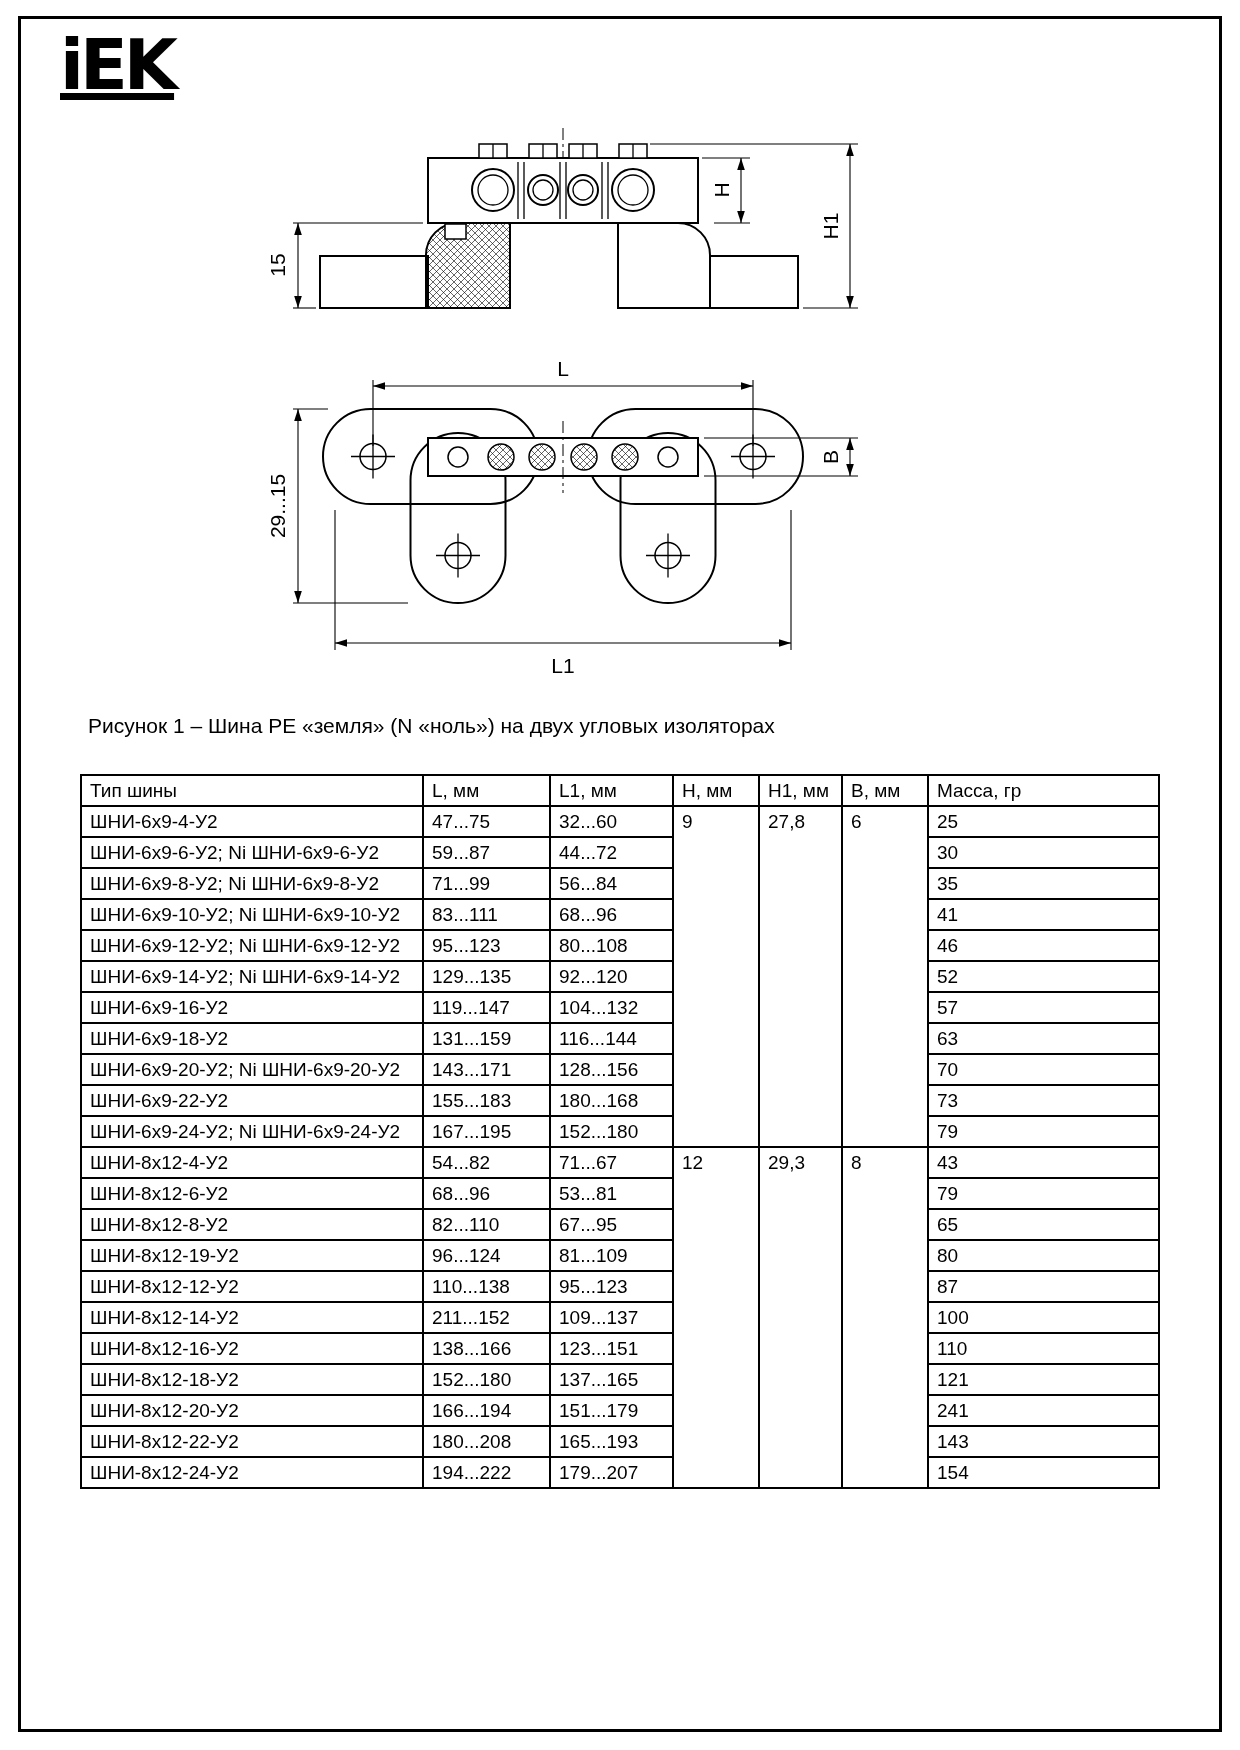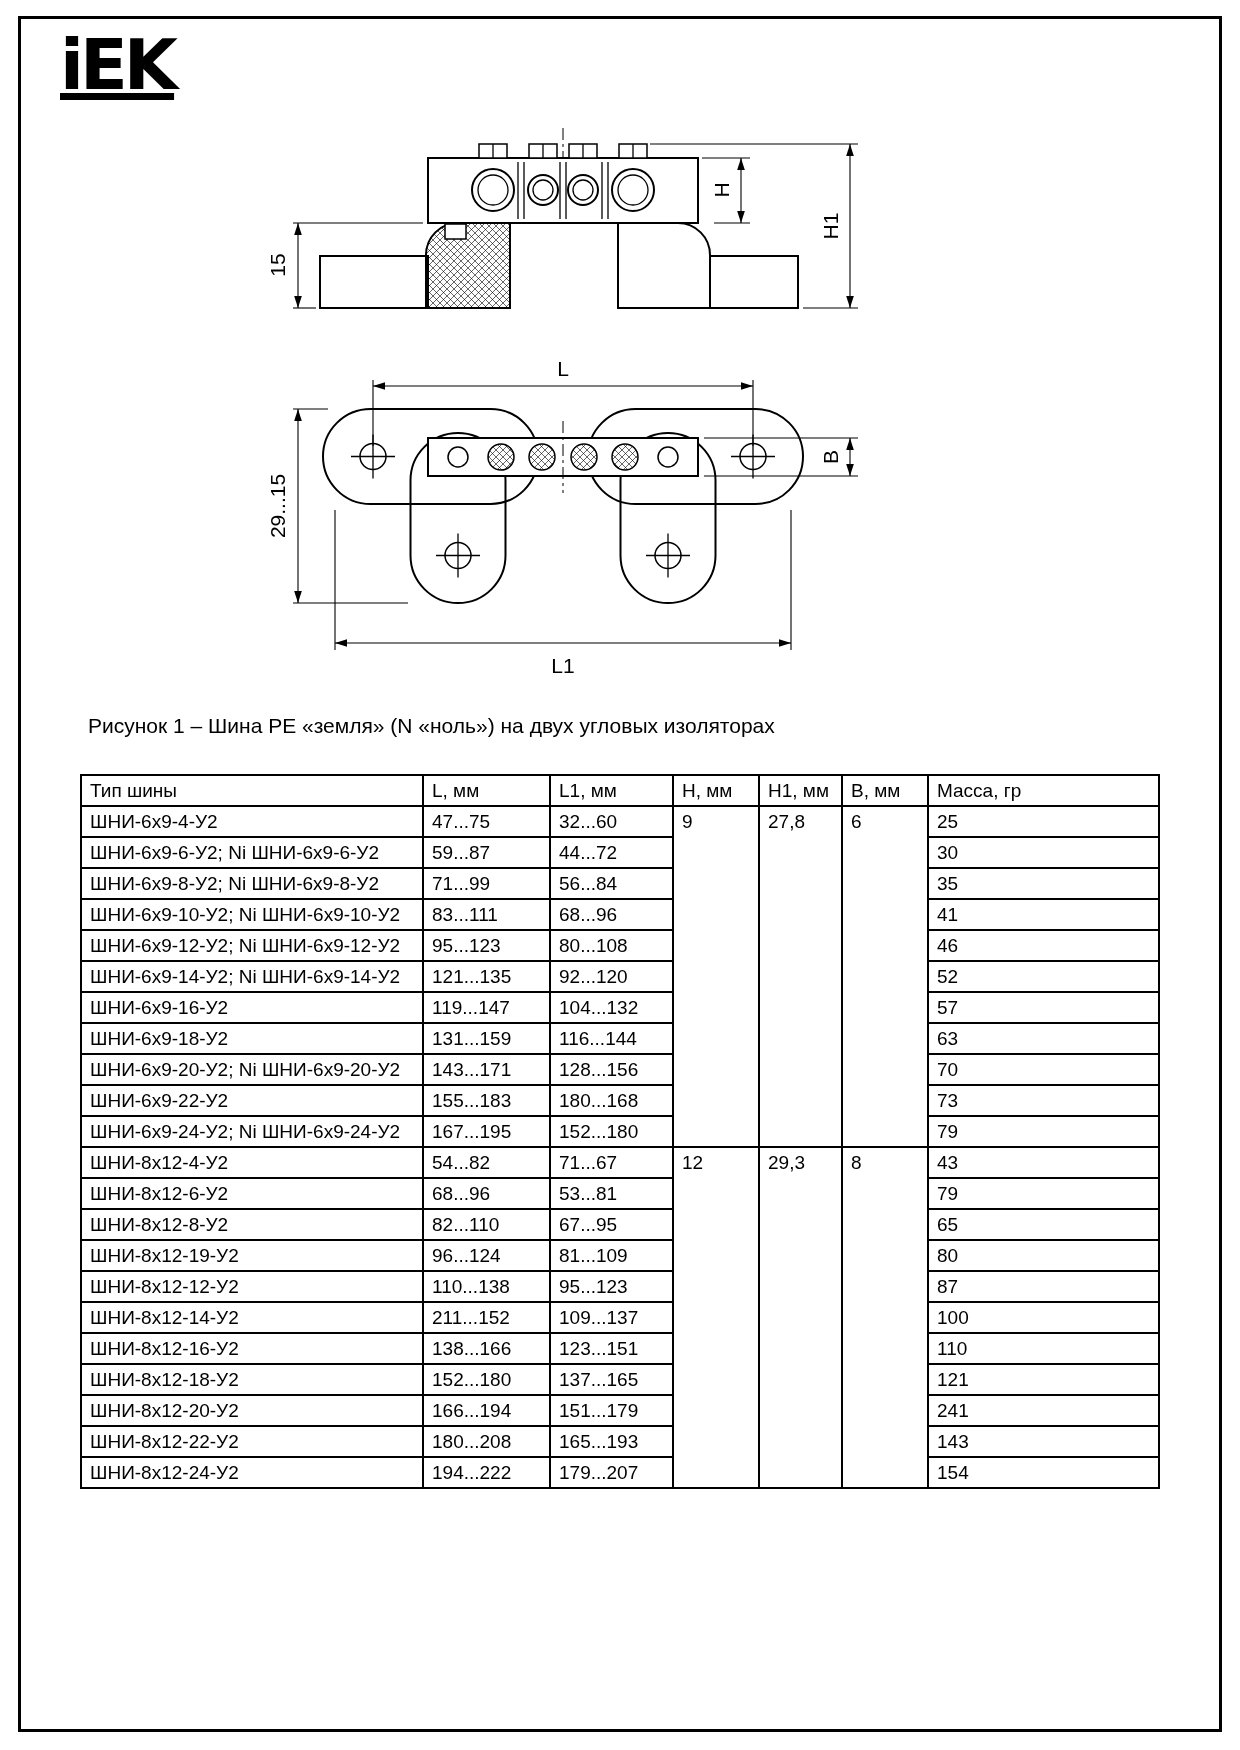--- a/index.html
+++ b/index.html
@@ -218,21 +218,21 @@
         <td>41</td>
       </tr>
       <tr>
         <td>ШНИ-6х9-12-У2; Ni ШНИ-6х9-12-У2</td>
         <td>95...123</td>
         <td>80...108</td>
         <td>46</td>
       </tr>
       <tr>
         <td>ШНИ-6х9-14-У2; Ni ШНИ-6х9-14-У2</td>
-        <td>121...135</td>
+        <td>129...135</td>
         <td>92...120</td>
         <td>52</td>
       </tr>
       <tr>
         <td>ШНИ-6х9-16-У2</td>
         <td>119...147</td>
         <td>104...132</td>
         <td>57</td>
       </tr>
       <tr>

